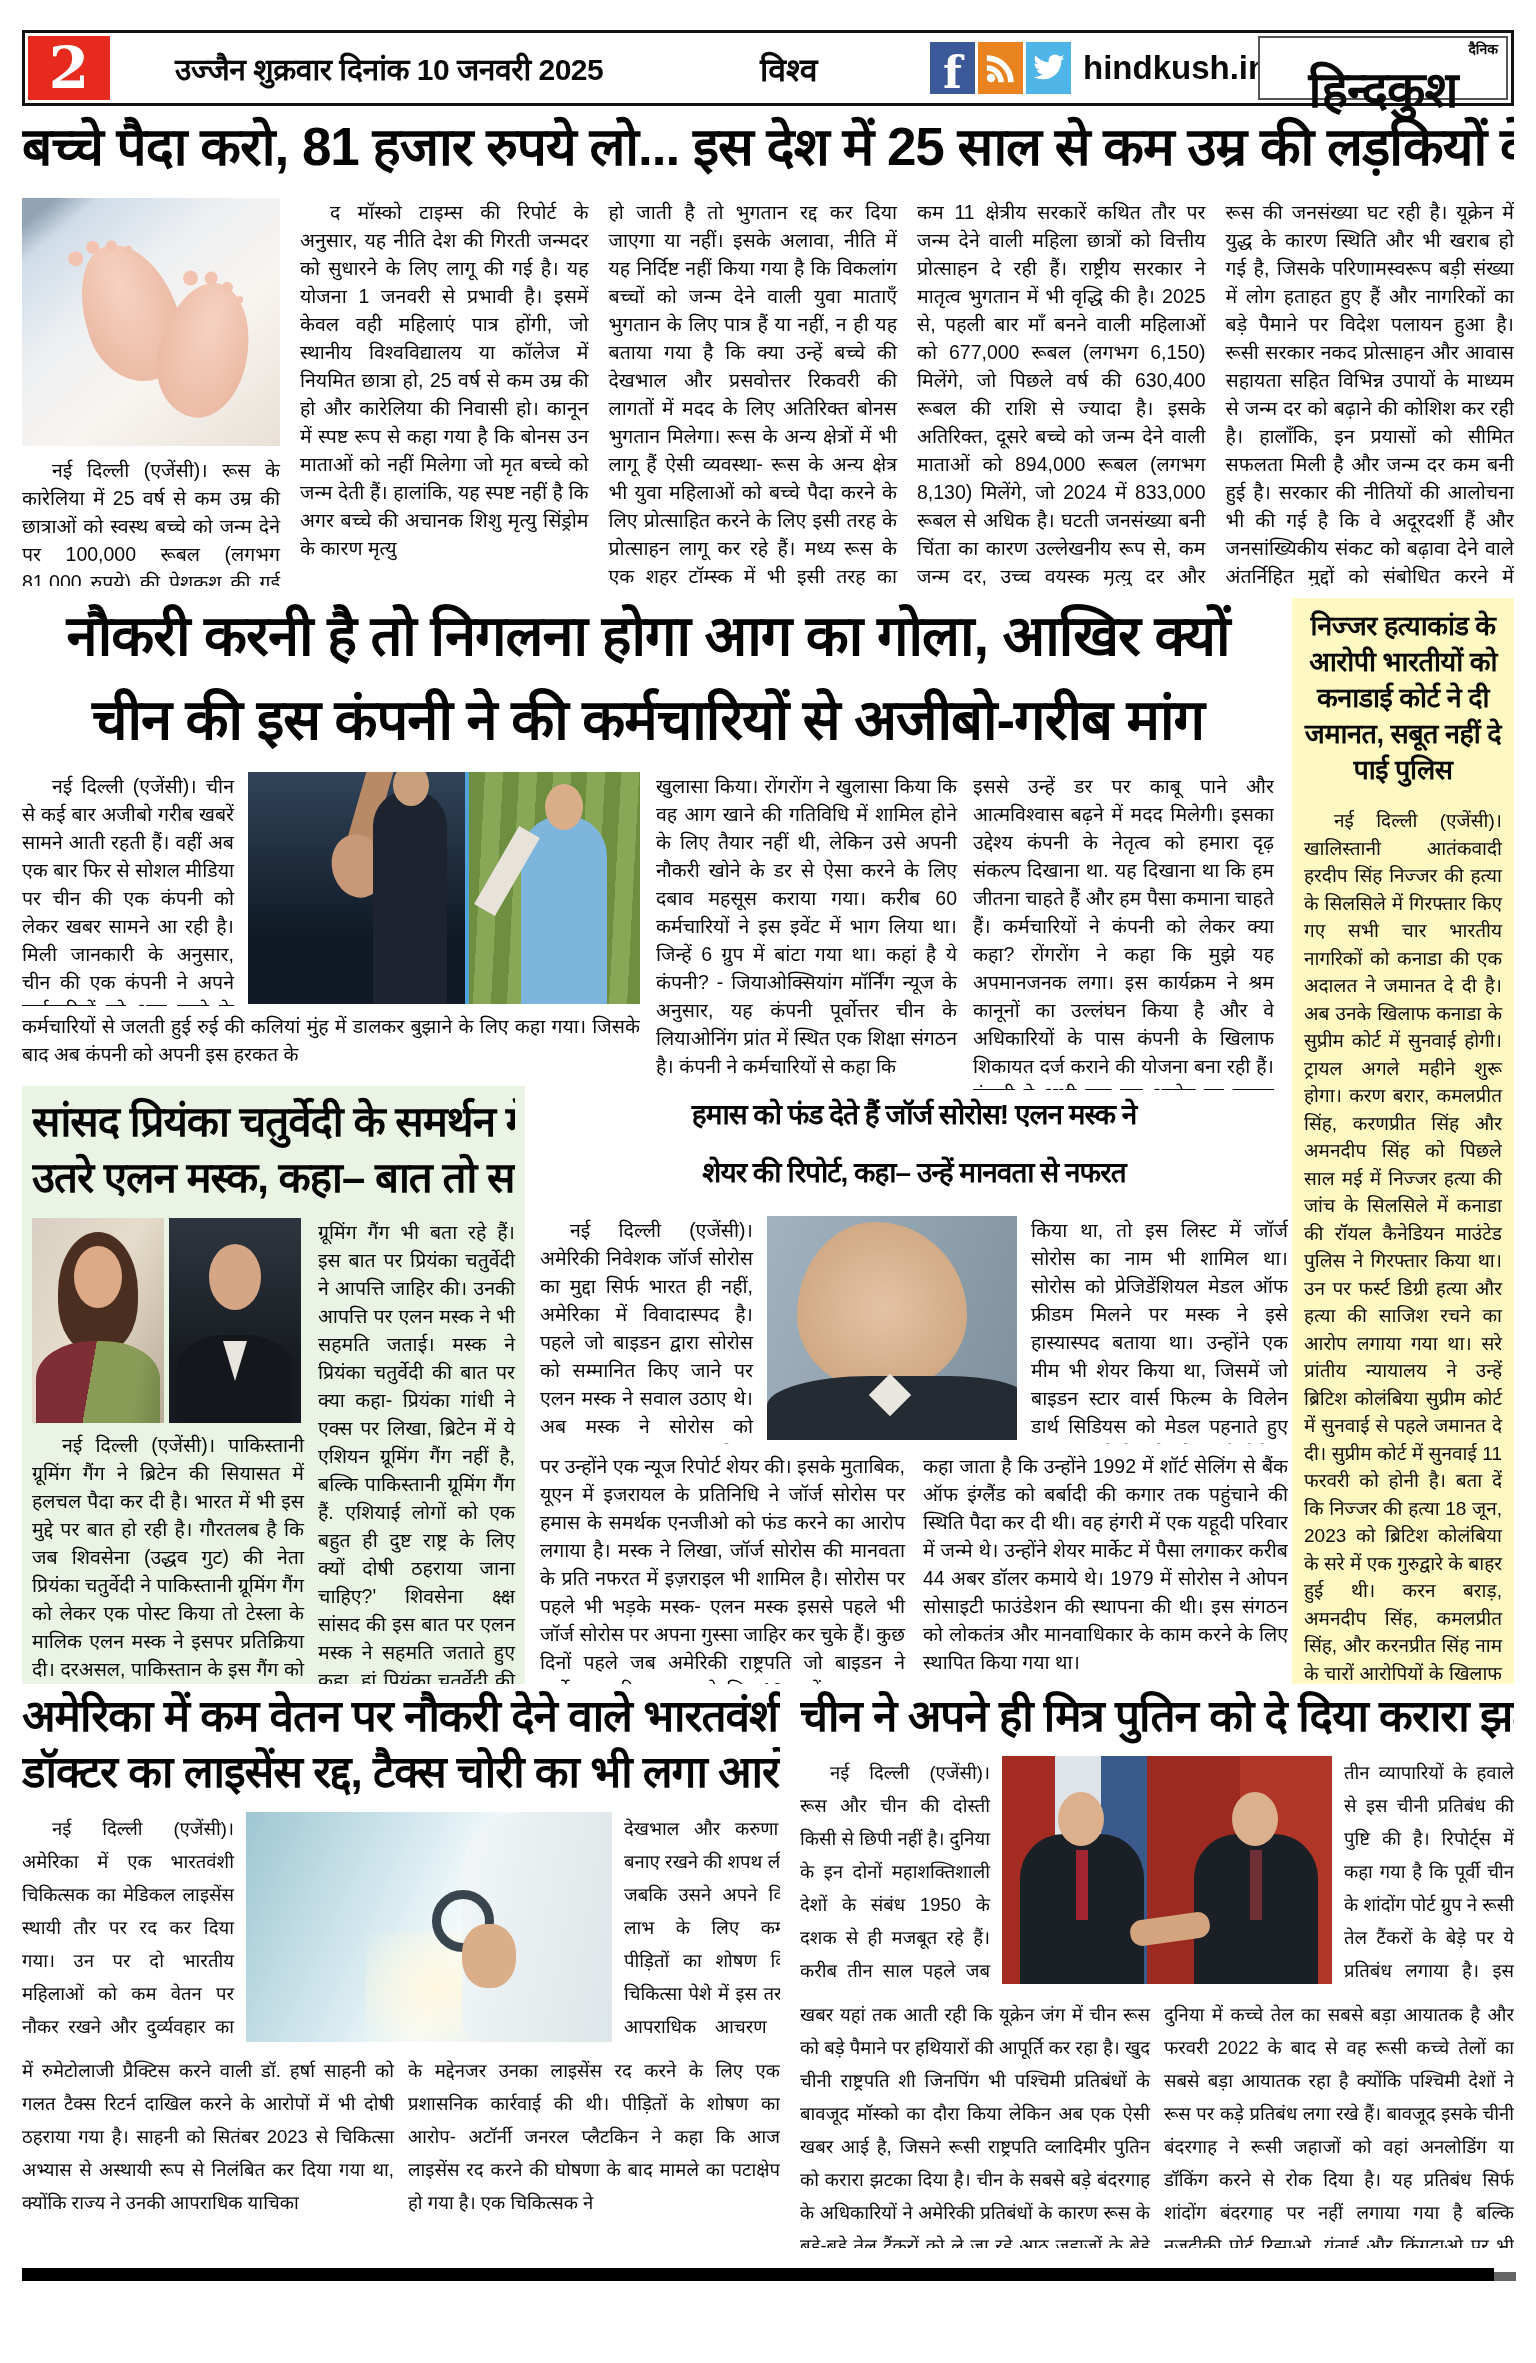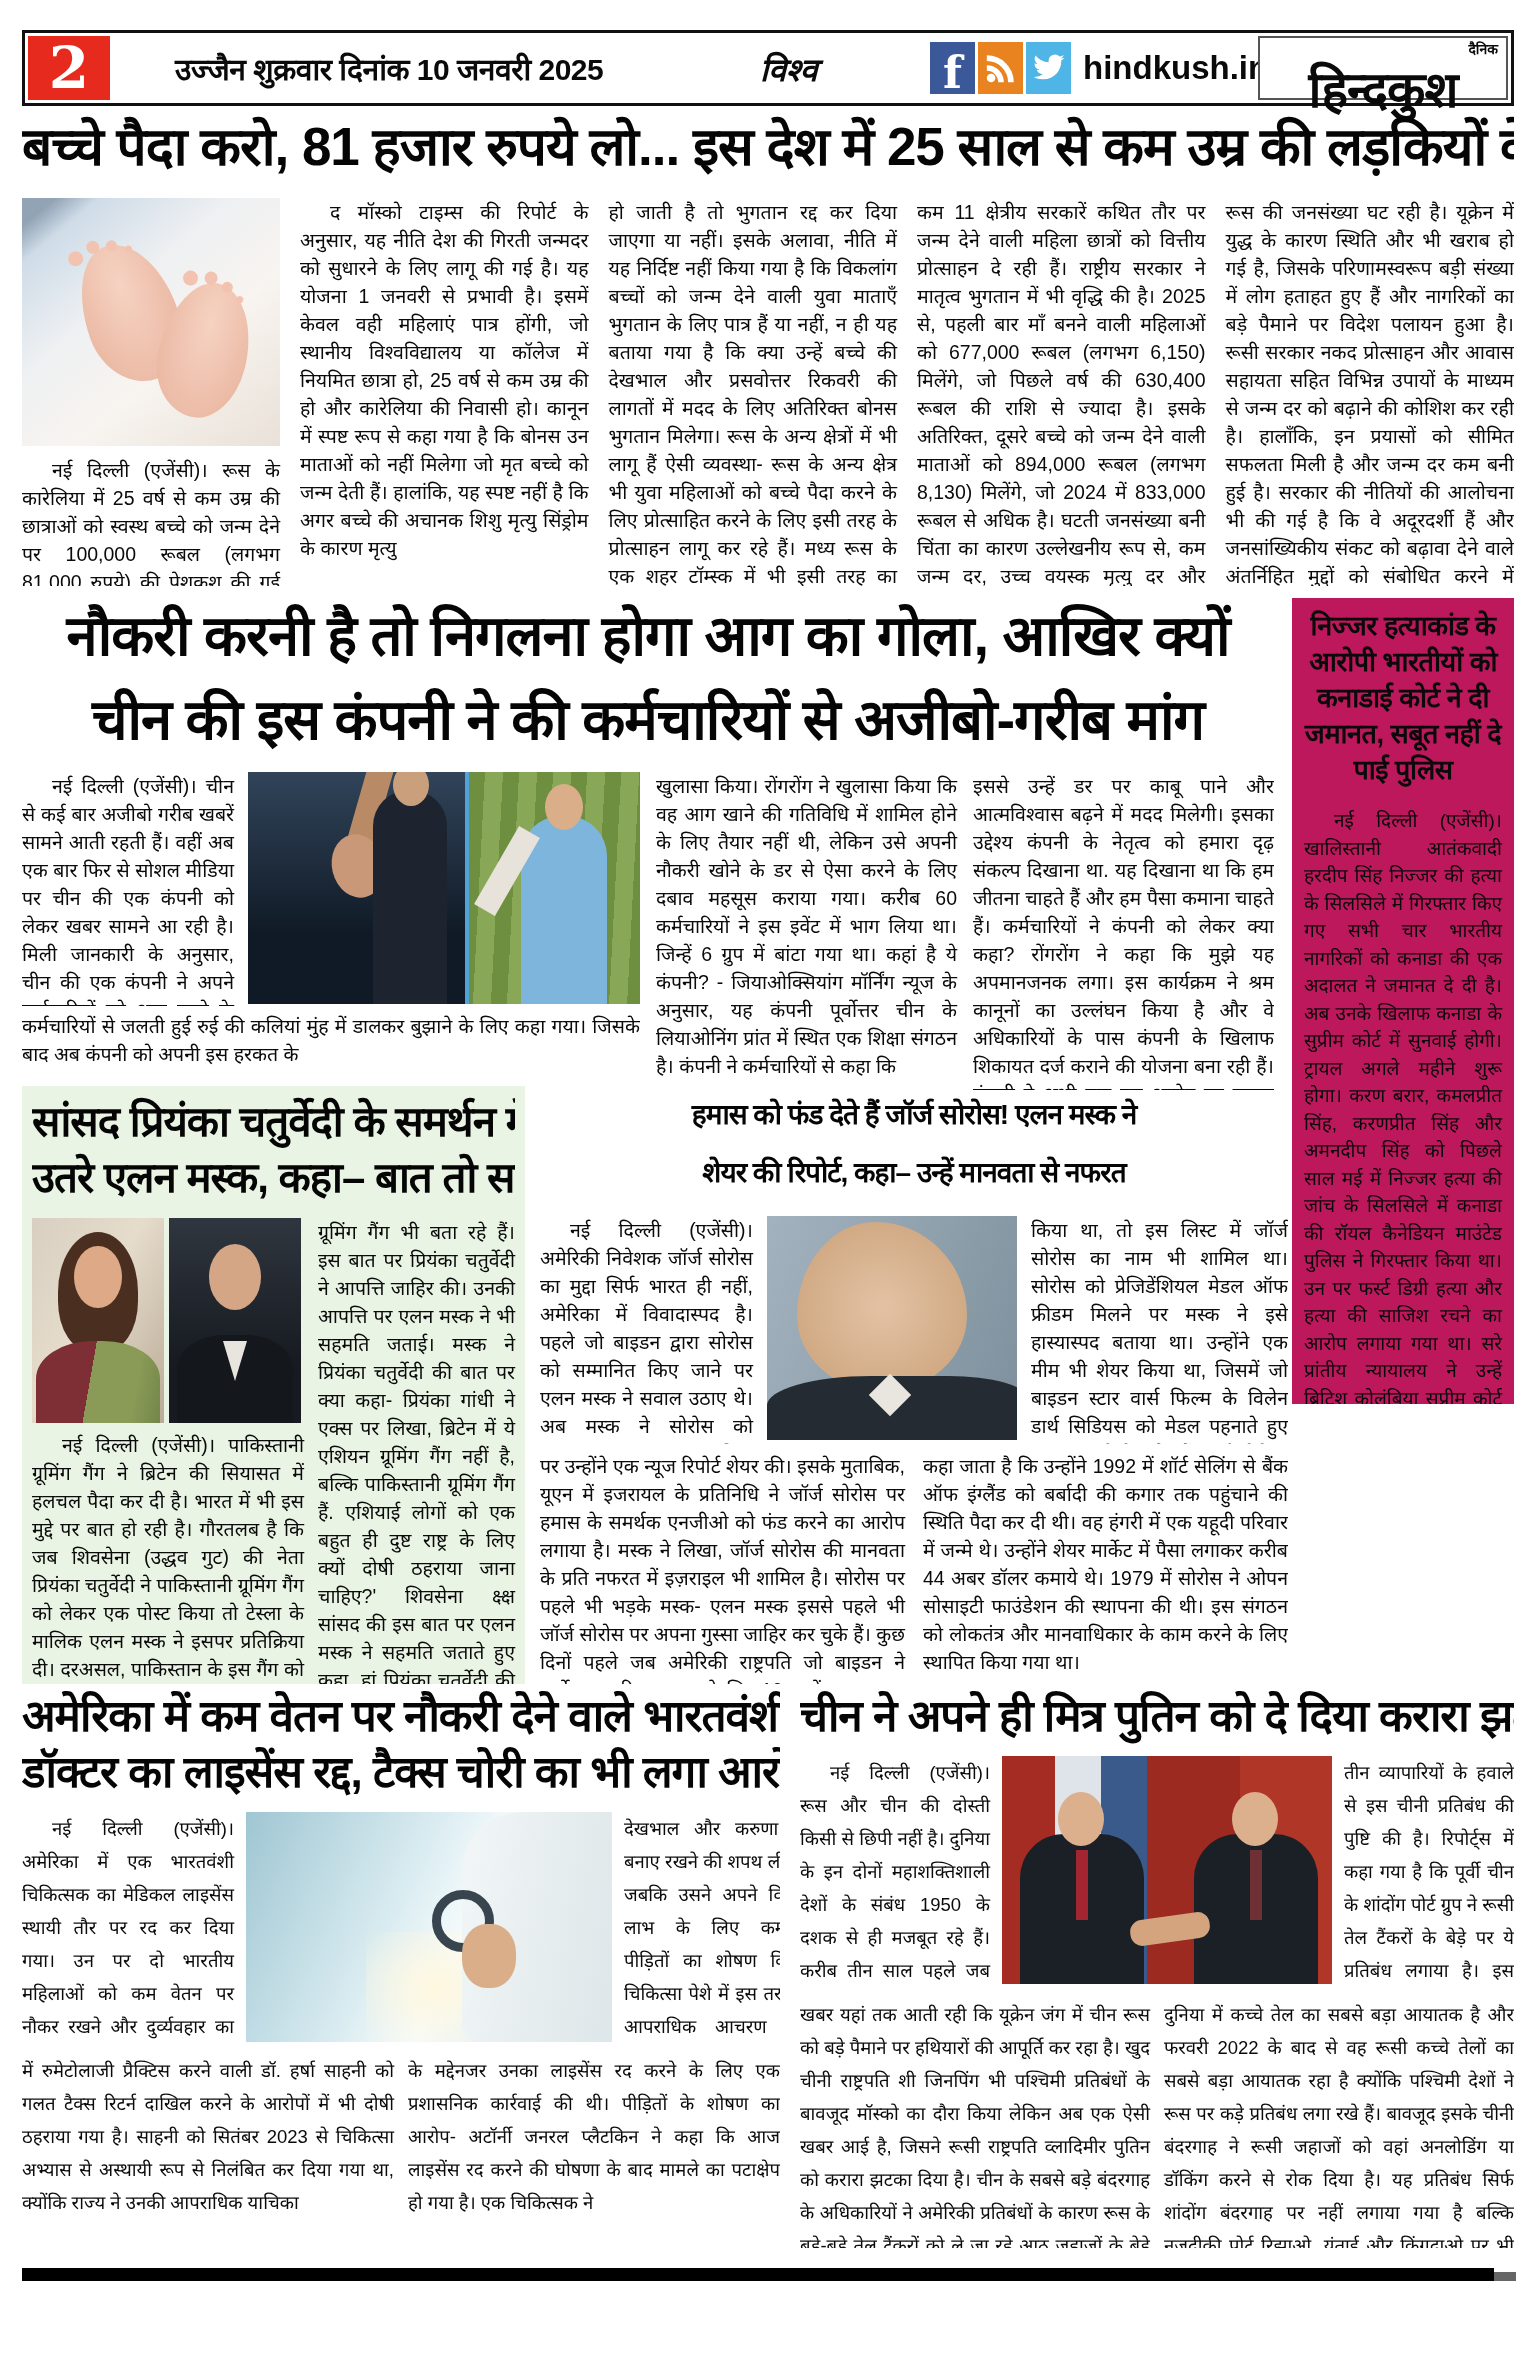--- a/index.html
+++ b/index.html
@@ -5,21 +5,21 @@
   html,body{margin:0;padding:0;background:#888;}
   .page{position:relative;width:1536px;height:2363px;background:#ffffff;overflow:hidden;
         font-family:"Liberation Sans",sans-serif;color:#0a0a0a;}
   
   .header{position:absolute;left:22px;top:30px;width:1492px;height:76px;border:3px solid #111;
           box-sizing:border-box;background:#fff;}
   .pagenum{position:absolute;left:3px;top:3px;bottom:3px;width:82px;background:#e62b1e;
            display:flex;align-items:center;justify-content:center;}
   .pagenum span{font-family:"DejaVu Serif",serif;font-weight:bold;font-size:58px;color:#fff;line-height:1;}
   .dateline{position:absolute;left:150px;top:50%;transform:translateY(-50%);font-size:30px;font-weight:800;letter-spacing:-.5px;}
-  .section{position:absolute;left:735px;top:50%;transform:translateY(-50%);font-size:32px;font-weight:800;font-style:italic;}
+  .section{position:absolute;left:735px;top:50%;transform:translateY(-50%);font-size:32px;font-weight:800;}
   .social{position:absolute;left:905px;top:50%;transform:translateY(-50%);display:flex;gap:3px;}
   .sicon{width:45px;height:52px;display:flex;align-items:center;justify-content:center;}
   .fb{background:#3b5998;}
   .fb span{color:#fff;font-family:"DejaVu Serif",serif;font-weight:bold;font-size:44px;line-height:1;margin-top:10px;}
   .rss{background:#e9831f;}
   .tw{background:#4fb4e6;}
   .site{position:absolute;left:1058px;top:50%;transform:translateY(-50%);font-size:33px;font-weight:700;}
   .mastbox{position:absolute;right:3px;top:3px;bottom:3px;width:250px;border:2px solid #555;box-sizing:border-box;background:#fff;}
   .masttag{position:absolute;top:1px;right:8px;font-size:14px;font-weight:700;}
   .mast{position:absolute;left:0;right:0;top:16px;text-align:center;font-size:50px;font-weight:900;letter-spacing:-1px;}
@@ -36,21 +36,21 @@
   
   .a2h{position:absolute;left:22px;top:594px;width:1252px;font-size:56px;line-height:84px;}
   .a2body{position:absolute;left:22px;top:772px;width:1252px;height:318px;display:flex;gap:16px;overflow:hidden;}
   .a2left{width:618px;flex:none;}
   .a2rowA{display:flex;gap:14px;height:234px;overflow:hidden;}
   .a2rowA p{width:212px;flex:none;}
   .a2rowB{display:flex;gap:22px;margin-top:6px;overflow:hidden;}
   .a2rowB p{flex:1;}
   .a2col{flex:1;}
   
-  .sidebar{position:absolute;left:1292px;top:598px;width:222px;height:806px;background:#be185d;
+  .sidebar{position:absolute;left:1292px;top:598px;width:222px;height:1086px;background:#fef9c3;
            box-sizing:border-box;padding:10px 12px;overflow:hidden;}
   .sbh{font-size:27px;font-weight:900;line-height:36px;text-align:center;letter-spacing:-.5px;margin-bottom:10px;}
   .sbody{font-size:19px;line-height:27.5px;text-align:justify;}
   
   .a3{position:absolute;left:22px;top:1086px;width:503px;height:598px;background:#eaf4e4;
       box-sizing:border-box;padding:8px 10px;overflow:hidden;}
   .a3 .hl{font-size:42px;line-height:56px;}
   .a3body{display:flex;gap:14px;margin-top:12px;}
   .a3c1{width:272px;flex:none;}
   .a3imgs{display:flex;gap:5px;margin-bottom:8px;}

